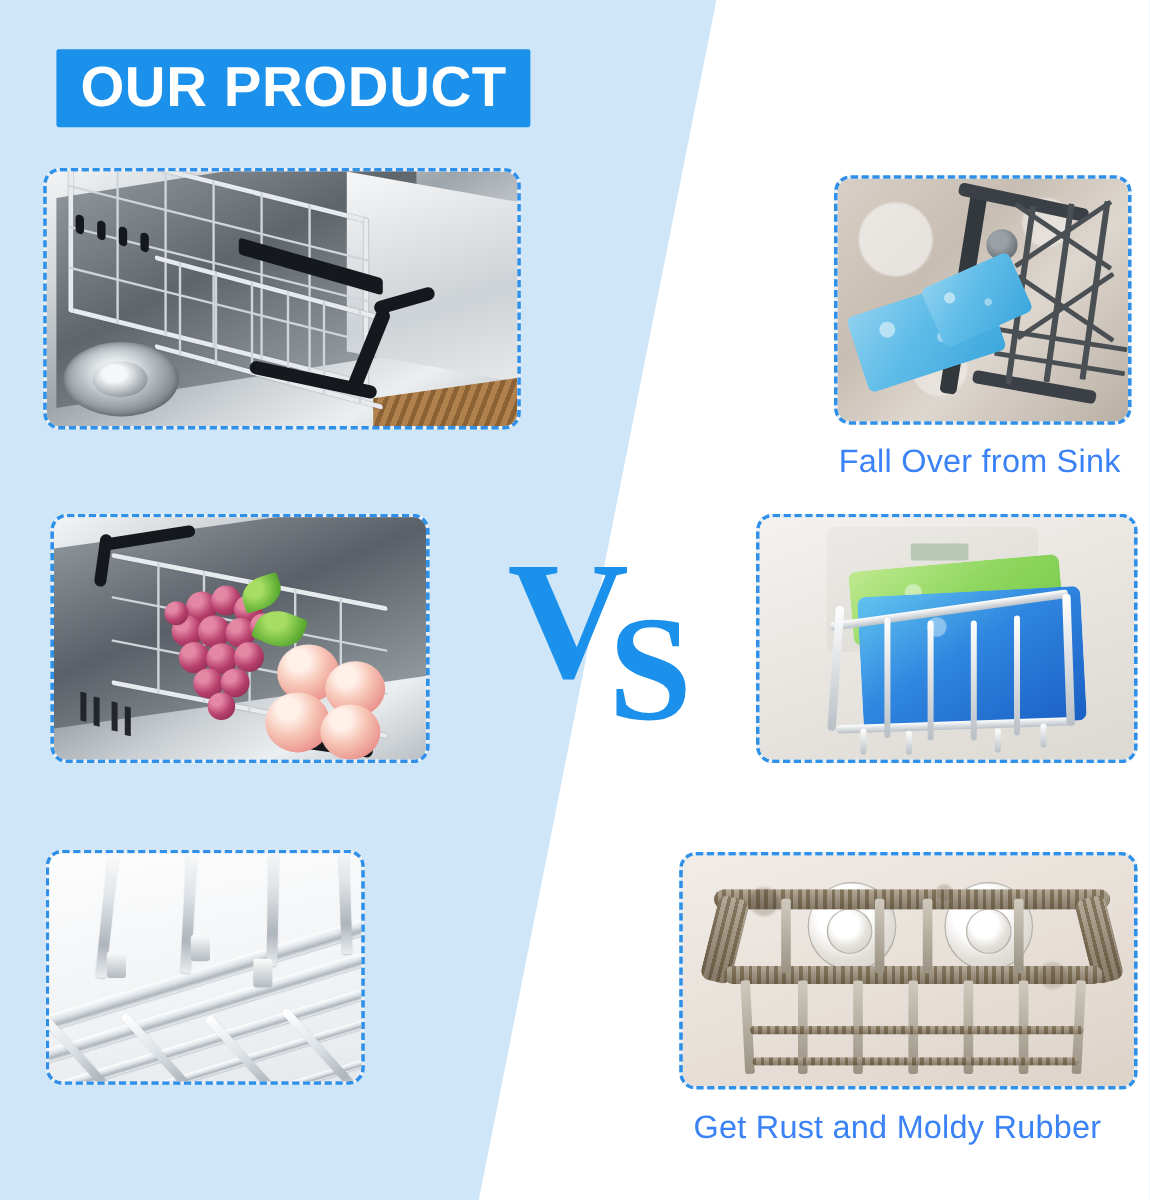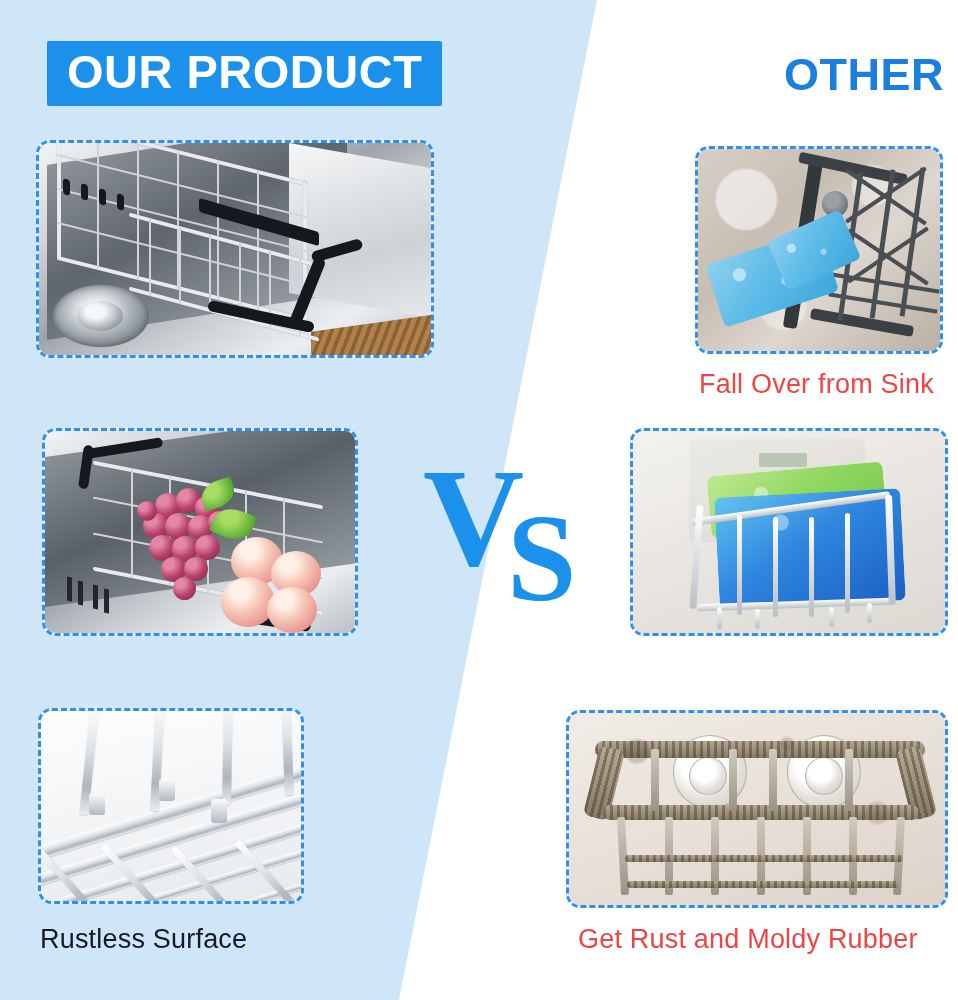--- a/index.html
+++ b/index.html
@@ -75,21 +75,21 @@
 
   
   .cap {
     position:absolute;
     font-size:27px;
     color:#171a22;
     letter-spacing:0.2px;
     white-space:nowrap;
     line-height:1.1;
   }
-  .cap.right { color:#ef4444; }
+  .cap.right { color:#3b82f6; }
 
   
   .fill { position:absolute; inset:0; }
 
   
   .steel-a {
     background:linear-gradient(150deg,#f2f4f5 0%,#d2d6d9 22%,#9ea5aa 45%,#c9ced2 62%,#eceff1 80%,#b9bfc4 100%);
   }
   .wire { position:absolute; background:#e8ebee; border-radius:2px; box-shadow:0 0 1px rgba(60,70,80,.55); }
   .wire-d { position:absolute; background:#cfd5da; border-radius:2px; }
@@ -171,21 +171,20 @@
 <body>
 
 <div id="stage">
 
   <div class="panel-left-bg"></div>
 
   <div class="hdr-our">
     <span>OUR PRODUCT</span>
   </div>
 
-  <div class="hdr-other">OTHER</div>
 
   <div class="frame" style="left:36px; top:140px; width:398px; height:218px;">
     <div class="photo">
       <div class="fill steel-a"></div>
 
       <div style="position:absolute; left:8px; top:22px; width:300px; height:175px;
                   background:linear-gradient(160deg,#8d9499 0%,#5e666c 45%,#9aa1a6 100%);
                   transform:skewY(-9deg); transform-origin:left top;"></div>
 
       <div style="position:absolute; left:250px; top:0px; width:160px; height:150px;
@@ -316,21 +315,20 @@
                   background:linear-gradient(180deg,#fbfcfc,#b3babf);"></div>
 
       <div class="mwire" style="left:-30px; top:176px; width:340px; height:7px; transform:rotate(-17deg);"></div>
       <div class="mwire" style="left:-20px; top:206px; width:340px; height:6px; transform:rotate(-17deg);"></div>
       <div class="mwire" style="left:22px;  top:120px; width:7px; height:100px; transform:rotate(-42deg);"></div>
       <div class="mwire" style="left:92px;  top:122px; width:7px; height:100px; transform:rotate(-42deg);"></div>
       <div class="mwire" style="left:162px; top:124px; width:7px; height:100px; transform:rotate(-42deg);"></div>
       <div class="mwire" style="left:226px; top:118px; width:7px; height:100px; transform:rotate(-42deg);"></div>
     </div>
   </div>
-  <div class="cap" style="left:40px; top:925px;">Rustless Surface</div>
 
   <div class="vs-wrap">
     <span class="vs-v">V</span>
     <span class="vs-s">S</span>
   </div>
 
   <div class="frame" style="left:695px; top:146px; width:248px; height:208px;">
     <div class="photo">
       <div class="fill wetsink"></div>
 

